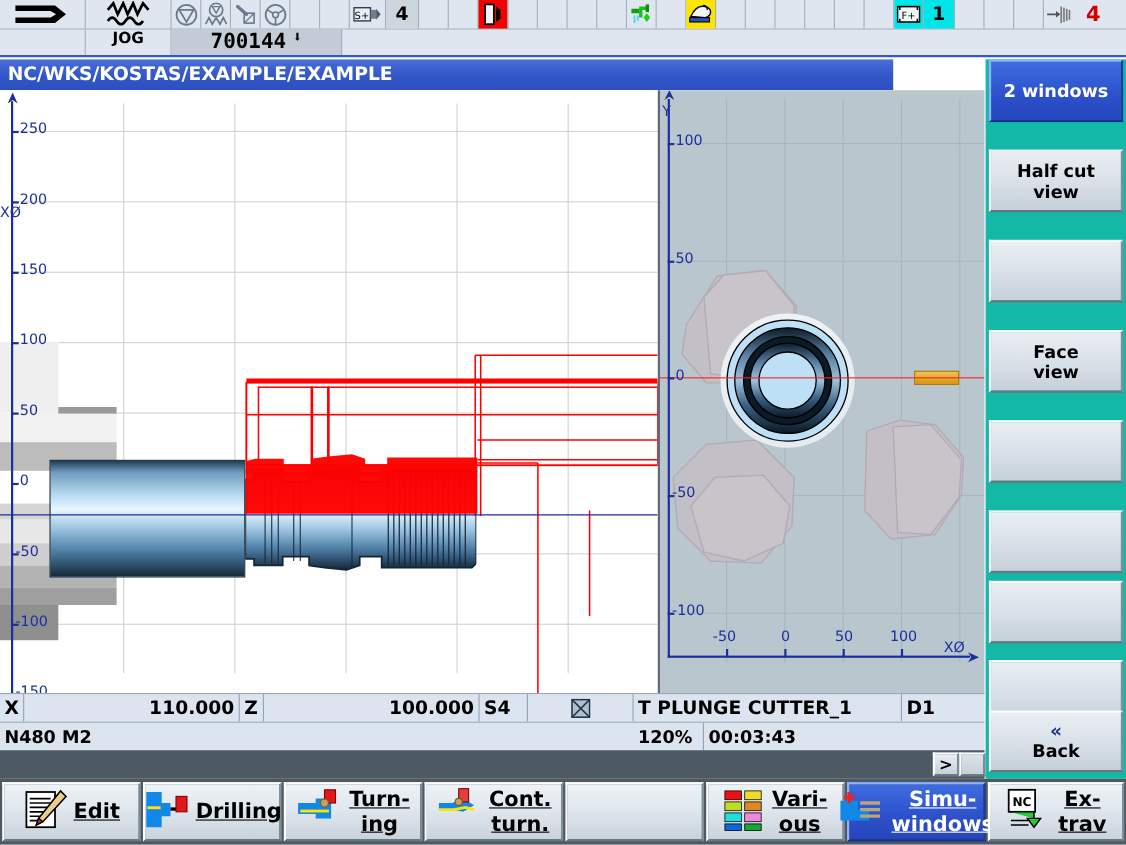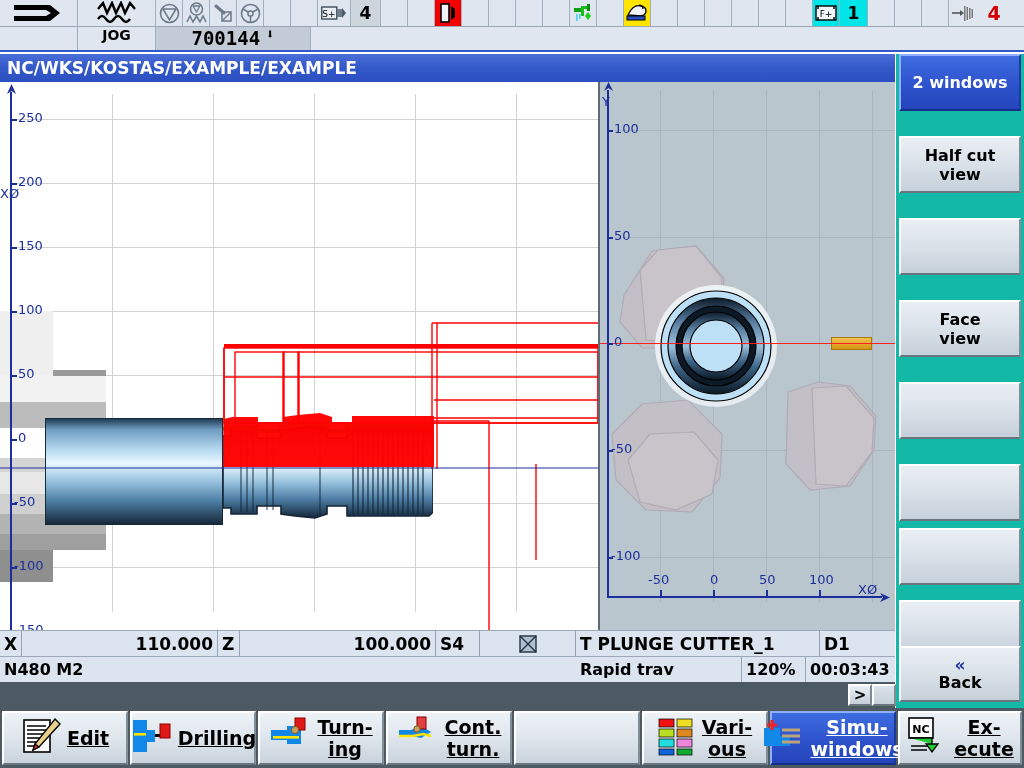--- a/index.html
+++ b/index.html
@@ -35,21 +35,21 @@
   .r2-jog{width:78px;border-right:1px solid #9fb0c0;box-sizing:border-box;
           display:flex;align-items:flex-start;justify-content:center;
           font:bold 14px "DejaVu Sans",sans-serif;color:#000;}
   .r2-num{width:155px;background:#c3ccd6;border-right:1px solid #9fb0c0;box-sizing:border-box;
           display:flex;justify-content:center;gap:6px;
           font:bold 19px "DejaVu Sans Mono",monospace;color:#000;}
   .r2-msg{flex:1;display:flex;align-items:center;padding-left:7px;
           font:15px "DejaVu Sans",sans-serif;color:#000;}
 
   
-  .titlebar{position:absolute;left:0;top:54px;width:895px;height:28px;
+  .titlebar{position:absolute;left:0;top:54px;width:812px;height:28px;
             background:linear-gradient(to bottom,#4a6fd8 0%,#3358c8 50%,#2b4fc0 100%);
             display:flex;align-items:center;box-sizing:border-box;}
   .titlebar .txt{color:#fff;font:bold 17px "DejaVu Sans",sans-serif;padding-left:7px;letter-spacing:0px;}
 
   
   .graphics{position:absolute;left:0;top:82px;width:895px;height:548px;background:#fff;}
 
   .panelL{position:absolute;left:0;top:0;width:598px;height:548px;background:#fff;overflow:hidden;}
   .panelR{position:absolute;left:600px;top:0;width:295px;height:548px;background:#bac6cd;overflow:hidden;}
   .splitter{position:absolute;left:598px;top:0;width:2px;height:548px;background:#5c6b75;}
@@ -460,21 +460,20 @@
         <rect x="1" y="1" width="16" height="16" fill="#aebfd2" stroke="#24323f" stroke-width="1.4"></rect>
         <path d="M1 1 L17 17 M17 1 L1 17" stroke="#24323f" stroke-width="1.4"></path>
       </svg>
     </div>
     <div class="c" style="width:244px">T PLUNGE CUTTER_1</div>
     <div class="c" style="flex:1;border-right:none">D1</div>
   </div>
 
   <div class="vbar vbar2" style="top:656px;">
     <div class="c" style="width:576px;border-right:none">N480  M2</div>
-    <div class="c" style="width:166px">Rapid trav</div>
     <div class="c" style="width:64px">120%</div>
     <div class="c" style="flex:1;border-right:none">00:03:43</div>
   </div>
 
   <div class="greybar"></div>
   <div class="arrowbtn" style="left:848px;">&gt;</div>
   <div class="arrowbtn" style="left:872px;background:linear-gradient(to bottom,#dbe3ea,#c6d0da);"></div>
 
   <div class="skcol">
     <div class="sk active" style="top:0px;">
@@ -606,17 +605,17 @@
     <div class="hk" style="left:898px;width:124px;">
       <span class="ico">
         <svg width="42" height="40" viewBox="0 0 42 40">
           <rect x="3" y="2" width="24" height="20" fill="#fff" stroke="#000" stroke-width="1.6"></rect>
           <text x="15" y="17" font-size="11" font-family="DejaVu Sans" font-weight="bold" text-anchor="middle" fill="#000">NC</text>
           <path d="M4 22 h22 v6 h6 l-6 8 l-6 -8 h6" fill="#22cc33" stroke="#000" stroke-width="1.3"></path>
           <path d="M5 30 h16 M5 34 h16" stroke="#000" stroke-width="1.4"></path>
         </svg>
       </span>
       <span class="lbl">Ex-
-ecute</span>
+trav</span>
     </div>
   </div>
 
 </div>
 
 </body></html>

